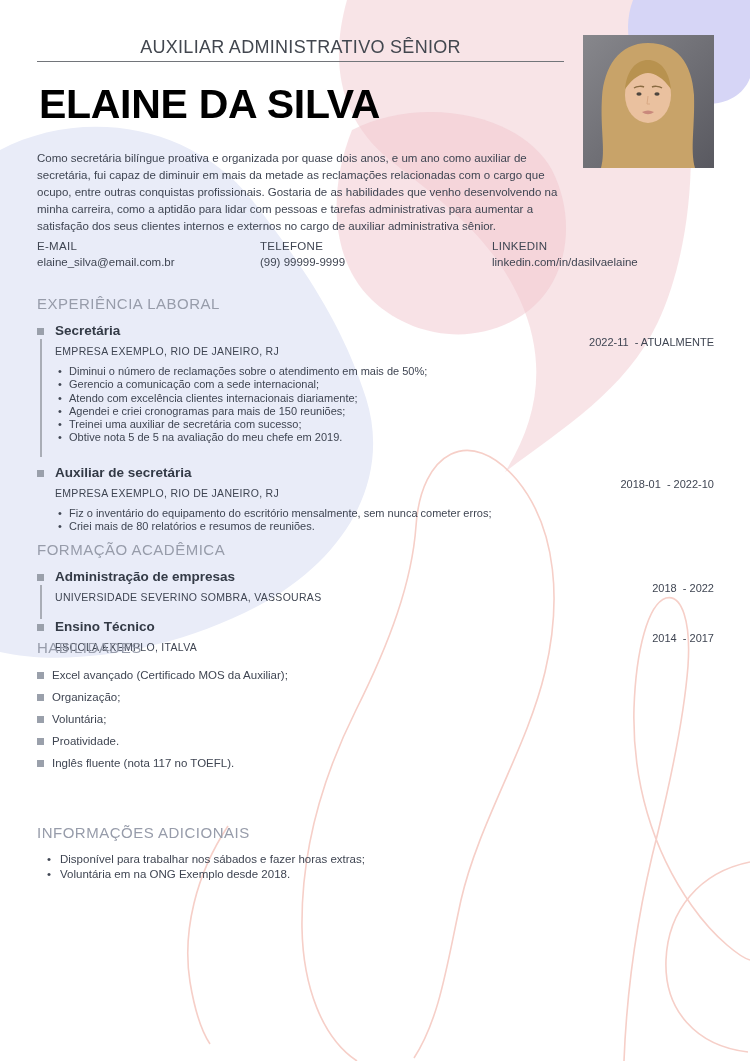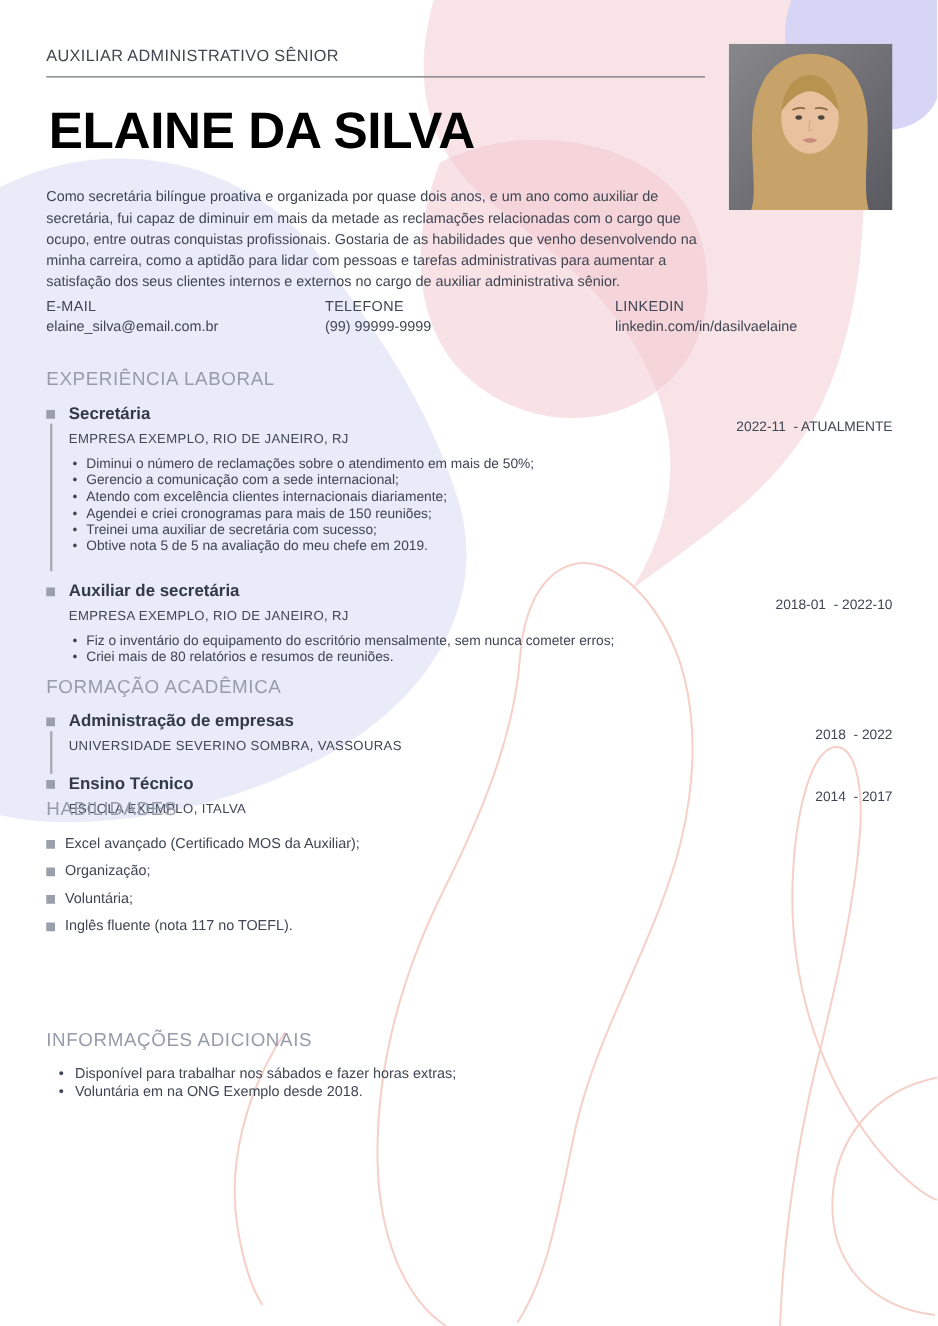--- a/index.html
+++ b/index.html
@@ -2,22 +2,22 @@
 <html><head>
 <meta charset="utf-8">
 <style>
   html,body{margin:0;padding:0;background:#ffffff;}
   .page{
     position:relative;width:750px;height:1061px;overflow:hidden;background:#fff;
     font-family:"Liberation Sans","DejaVu Sans",sans-serif;color:#3f4552;
   }
   .bg{position:absolute;inset:0;width:750px;height:1061px;}
   
-  .role-title{position:absolute;top:37px;left:37px;width:527px;text-align:left;
-    font-size:13px;letter-spacing:.3px;color:#42474f;}
+  .role-title{position:absolute;top:37px;left:37px;width:527px;text-align:center;
+    font-size:18px;letter-spacing:.3px;color:#42474f;}
   .divider{position:absolute;top:61px;left:37px;width:527px;height:0;border-top:1.5px solid #72757a;}
   .person-name{position:absolute;top:80px;left:35px;margin:4px;font-size:41px;line-height:1;
     font-weight:bold;letter-spacing:-.3px;color:#000000;}
   .photo{position:absolute;left:583px;top:35px;width:131px;height:133px;}
   .photo svg{display:block;width:100%;height:100%;}
   .summary{position:absolute;top:150px;left:37px;width:534px;margin:0;
     font-size:11.5px;line-height:17px;color:#3f4552;}
   
   .contact{position:absolute;top:240px;left:37px;width:677px;height:34px;}
   .contact-col{position:absolute;top:0;}
@@ -166,20 +166,21 @@
     </div>
   </div>
 
   <div class="section sec-skills">
     <h2 class="section-title">HABILIDADES</h2>
     <ul class="skills">
 
     <li>Excel avançado (Certificado MOS da Auxiliar);</li>
         <li>Organização;</li>
         <li>Voluntária;</li>
+        <li>Proatividade.</li>
         <li>Inglês fluente (nota 117 no TOEFL).</li>
       </ul>
   </div>
 
   <div class="section sec-additional">
     <h2 class="section-title">INFORMAÇÕES ADICIONAIS</h2>
     <ul class="extras">
 
     <li>Disponível para trabalhar nos sábados e fazer horas extras;</li>
         <li>Voluntária em na ONG Exemplo desde 2018.</li>

